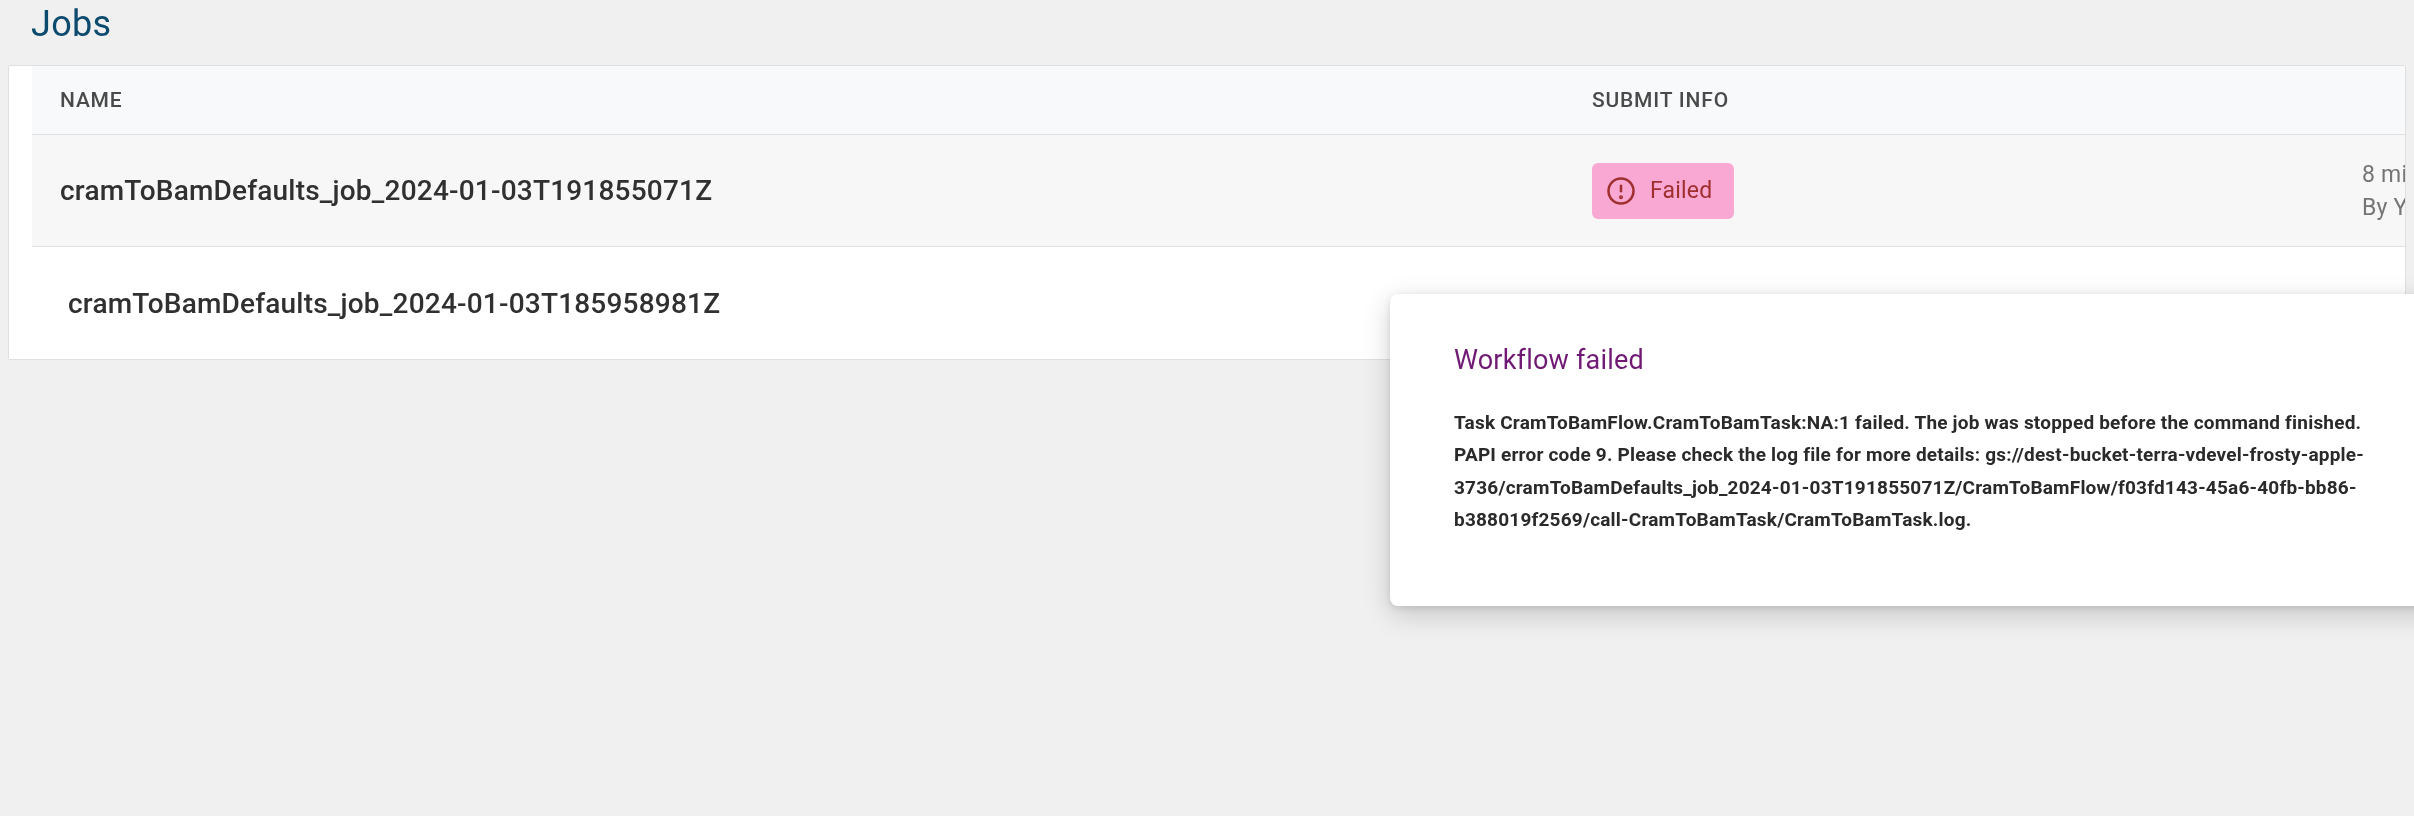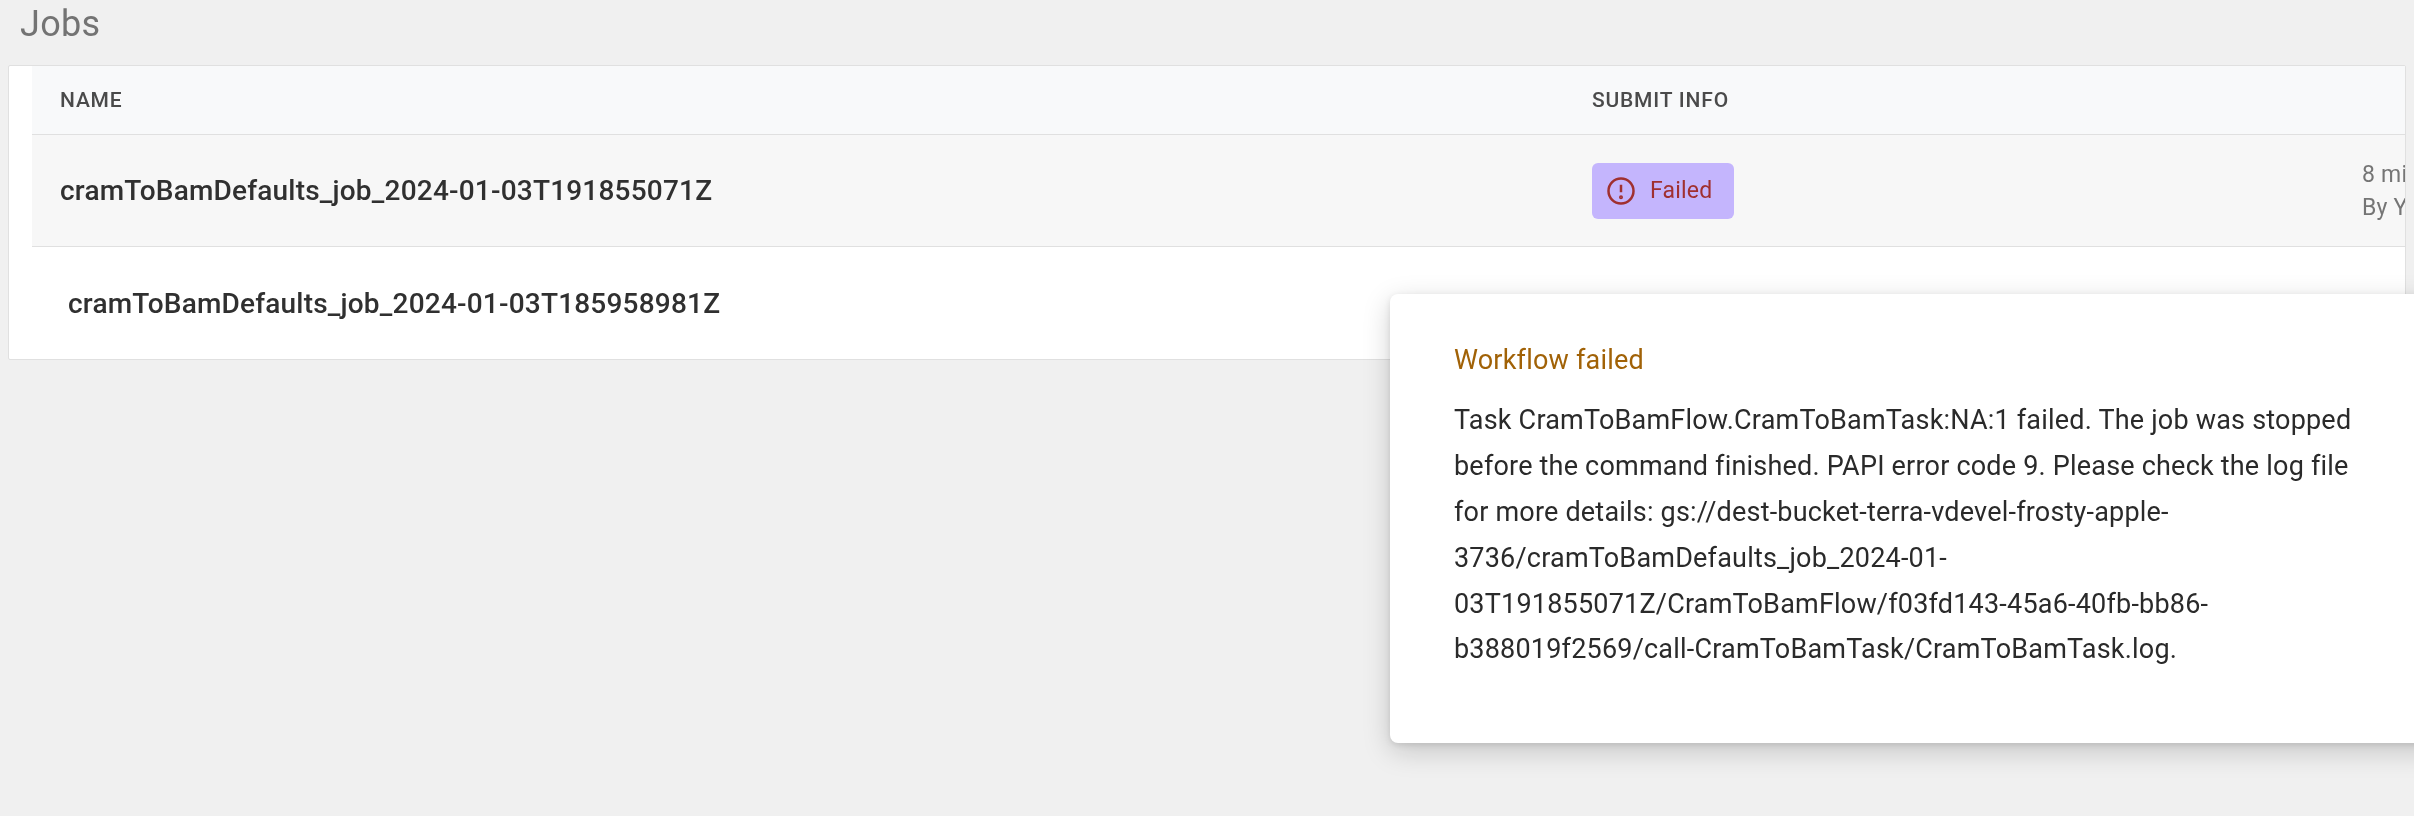--- a/index.html
+++ b/index.html
@@ -17,22 +17,22 @@
       position: relative;
     }
     
     .page-container {
       padding: 0 8px;
     }
     
     .page-title {
       font-size: 36px;
       font-weight: 400;
-      color: #737373;
-      margin: 3px 0 20px 12px;
+      color: #0c4a6e;
+      margin: 3px 0 20px 23px;
       letter-spacing: 0.3px;
     }
     
     .jobs-table {
       background: #fff;
       border: 1px solid #e0e0e0;
       border-radius: 2px;
       padding-left: 23px;
     }
     
@@ -122,21 +122,21 @@
     
     .status-badge {
       display: inline-flex;
       align-items: center;
       gap: 14px;
       padding: 13px 22px 13px 14px;
       border-radius: 6px;
     }
     
     .status-badge.failed {
-      background: #c4b5fd;
+      background: #f9a8d4;
     }
     
     .status-icon {
       width: 30px;
       height: 30px;
       display: flex;
       align-items: center;
       justify-content: center;
     }
     
@@ -160,28 +160,28 @@
       background: #fff;
       border-radius: 8px;
       box-shadow: 0 8px 28px rgba(0,0,0,0.18), 0 2px 6px rgba(0,0,0,0.10);
       padding: 50px 64px 70px 64px;
       z-index: 100;
     }
     
     .tooltip-title {
       font-size: 27px;
       font-weight: 400;
-      color: #a16207;
-      margin-bottom: 22px;
+      color: #701a75;
+      margin-bottom: 31px;
       letter-spacing: 0.2px;
     }
     
     .tooltip-body {
-      font-size: 27px;
-      font-weight: 400;
+      font-size: 19px;
+      font-weight: 700;
       color: #2a2a2a;
       line-height: 1.7;
       letter-spacing: 0.2px;
       word-break: break-word;
     }
   </style>
 </head>
 <body>
 
 <div class="page-container">

